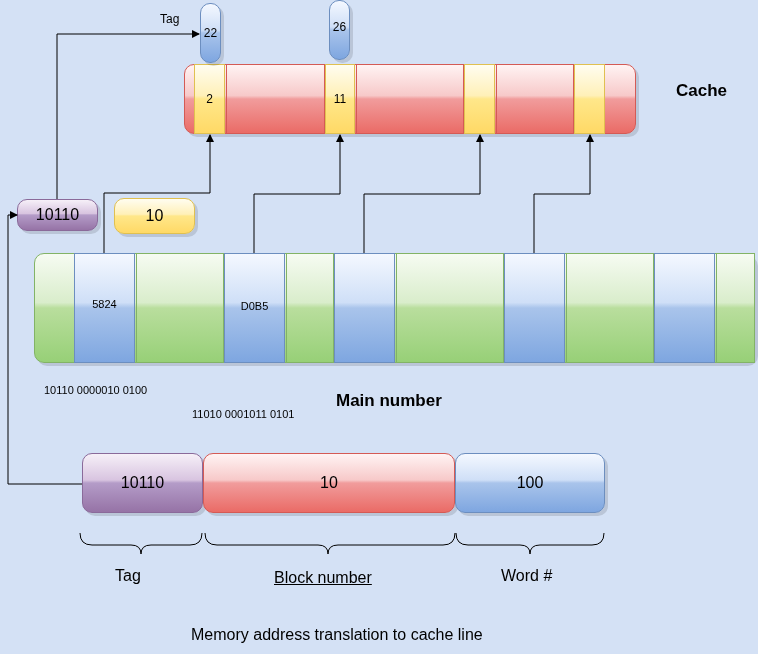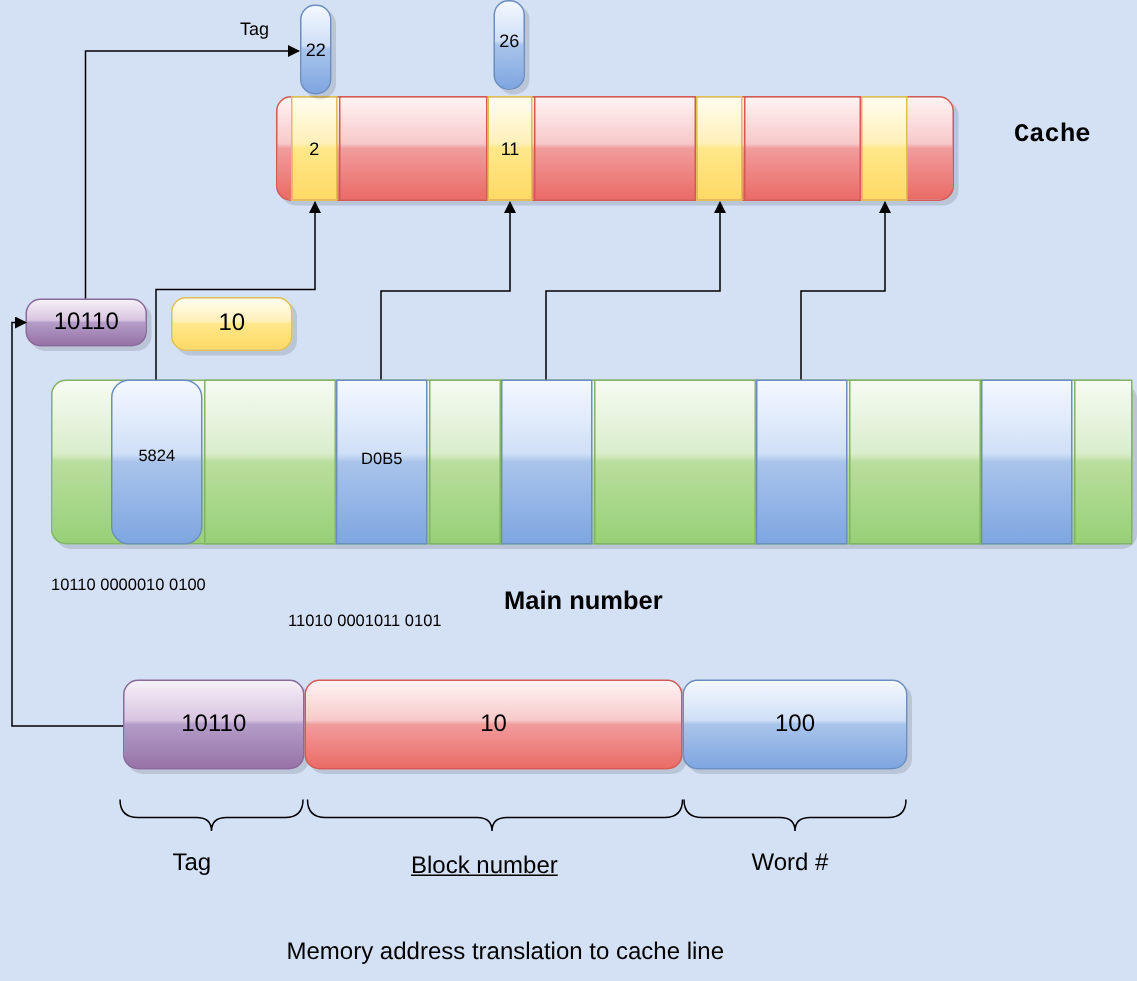--- a/index.html
+++ b/index.html
@@ -39,53 +39,53 @@
   </div>
 
 <div class="abs blue cell-text shadow" style="left:200px;top:3px;width:21px;height:60px;">
     <span>22</span>
   </div>
 <div class="abs blue cell-text shadow" style="left:329px;top:0px;width:21px;height:60px;padding-bottom:6px;">
     <span>26</span>
   </div>
 
 <div class="abs label" style="left:160px;top:12px;">Tag</div>
-<div class="abs bold" style="left:676px;top:81px;font-family:Liberation Mono, monospace;">Cache</div>
+<div class="abs bold" style="left:676px;top:81px;">Cache</div>
 
 <div class="abs purple cell-text big-text shadow" style="left:17px;top:199px;width:81px;height:32px;">
     <span>10110</span>
   </div>
 <div class="abs yellow cell-text big-text shadow" style="left:114px;top:198px;width:81px;height:36px;">
     <span>10</span>
   </div>
 
 <div class="abs green shadow" style="left:34px;top:253px;width:721px;height:110px;"></div>
 <div class="abs green" style="left:136px;top:253px;width:88px;height:110px;"></div>
 <div class="abs green" style="left:286px;top:253px;width:48px;height:110px;"></div>
 <div class="abs green" style="left:396px;top:253px;width:108px;height:110px;"></div>
 <div class="abs green" style="left:566px;top:253px;width:88px;height:110px;"></div>
 <div class="abs green" style="left:716px;top:253px;width:39px;height:110px;"></div>
 
-<div class="abs blue cell-text" style="left:74px;top:253px;width:61px;height:110px;padding-bottom:4px;border-radius:12px;">
+<div class="abs blue cell-text" style="left:74px;top:253px;width:61px;height:110px;padding-bottom:4px;">
     <span style="font-size:11px;margin-bottom:4px;">5824</span>
   </div>
 <div class="abs blue cell-text" style="left:224px;top:253px;width:61px;height:110px;">
     <span style="font-size:11px;margin-bottom:4px;">D0B5</span>
   </div>
 <div class="abs blue cell-text" style="left:334px;top:253px;width:61px;height:110px;">
     <span></span>
   </div>
 <div class="abs blue cell-text" style="left:504px;top:253px;width:61px;height:110px;">
     <span></span>
   </div>
 <div class="abs blue cell-text" style="left:654px;top:253px;width:61px;height:110px;">
     <span></span>
   </div>
 
-<div class="abs label" style="left:34px;top:384px;font-size:11px;">10110 0000010 0100</div>
+<div class="abs label" style="left:44px;top:384px;font-size:11px;">10110 0000010 0100</div>
 <div class="abs label" style="left:192px;top:408px;font-size:11px;">11010 0001011 0101</div>
 <div class="abs bold" style="left:336px;top:391px;">Main number</div>
 
 <div class="abs purple cell-text big-text shadow" style="left:82px;top:453px;width:121px;height:60px;">
     <span>10110</span>
   </div>
 <div class="abs red cell-text big-text shadow" style="left:203px;top:453px;width:252px;height:60px;">
     <span>10</span>
   </div>
 <div class="abs blue cell-text big-text shadow" style="left:455px;top:453px;width:150px;height:60px;text-align:center;">

